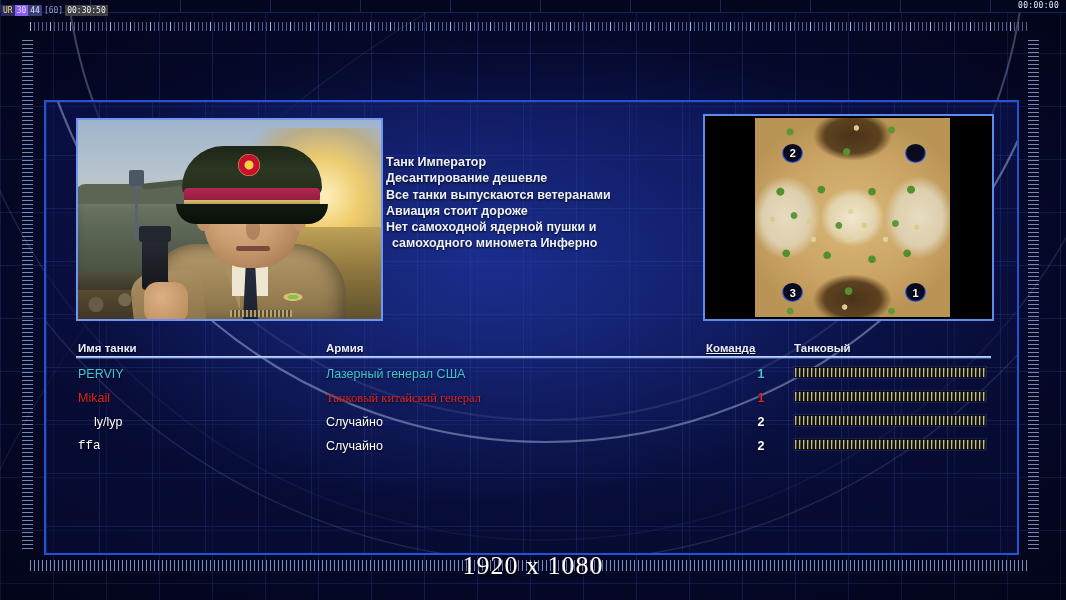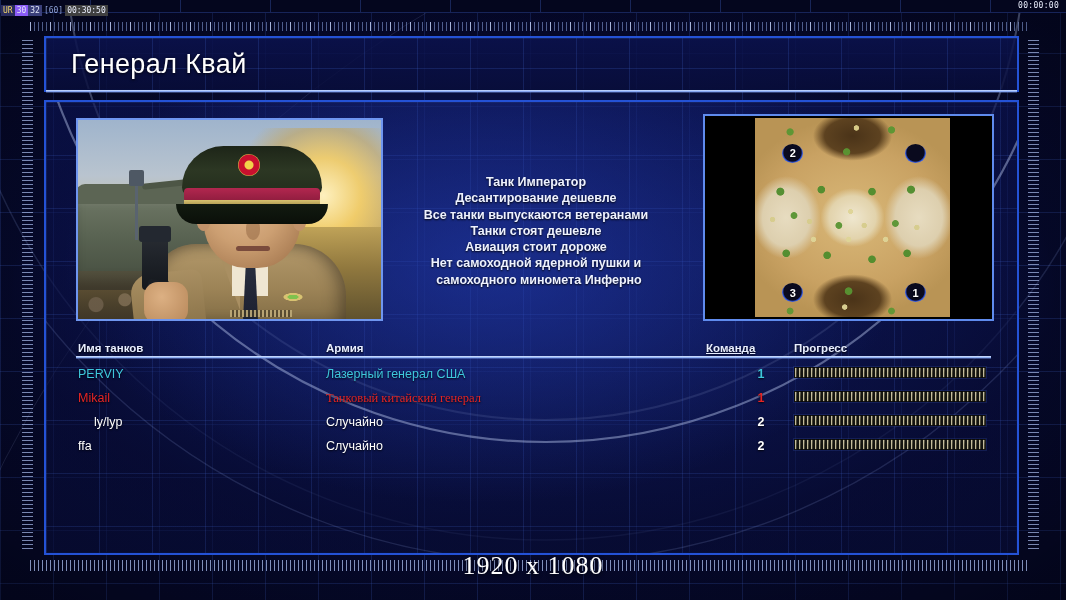--- a/index.html
+++ b/index.html
@@ -297,23 +297,22 @@
     background:radial-gradient(ellipse at 50% 50%, #7fc24e 0 5px, #d8c271 6px 9px, rgba(0,0,0,0) 10px);
     border-radius:50%;
   }
   .pa-tag {
     position:absolute; left:152px; bottom:2px; width:62px; height:7px;
     background:repeating-linear-gradient(to right, rgba(190,170,120,.9) 0 2px, rgba(70,60,40,.7) 2px 4px);
   }
 
   
   #desc-block {
-    position:absolute; left:340px; top:72px; width:300px;
+    position:absolute; left:340px; top:52px; width:300px;
     z-index:14;
-    text-align:center;
   }
   #desc-block .line {
     font-size:12.5px; font-weight:bold; color:#eef2ff; line-height:16.3px;
     white-space:nowrap; text-shadow:0 1px 2px rgba(0,0,0,.9);
   }
   #desc-block .line.cont { padding-left:6px; }
 
   
   #minimap-box {
     position:absolute; left:657px; top:12px; width:291px; height:207px;
@@ -430,36 +429,32 @@
       <circle cx="545" cy="-60" r="600" fill="none" stroke="rgba(150,175,235,.16)" stroke-width="1.5"></circle>
       <path d="M -40 560 Q 120 150 560 -60" fill="none" stroke="rgba(170,190,240,.12)" stroke-width="1"></path>
     </svg>
   </div>
 
   <div class="topbar">
     <div class="cells"></div>
     <div class="tb-left">
       <span class="tb-seg seg-ur">UR</span>
       <span class="tb-seg seg-a">30</span>
-      <span class="tb-seg seg-b">32</span>
+      <span class="tb-seg seg-b">44</span>
       <span class="tb-seg seg-br">[60]</span>
       <span class="tb-seg seg-clk">00:30:50</span>
     </div>
     <div class="tb-right">00:00:00</div>
   </div>
 
   <div class="ruler h tall" style="left:30px; top:22px; width:1000px; height:9px;"></div>
   <div class="ruler v" style="left:22px; top:40px; height:510px;"></div>
   <div class="ruler v" style="left:1028px; top:40px; height:510px;"></div>
   <div class="ruler h" style="left:30px; top:560px; width:1000px;"></div>
 
-  <div class="frame" id="title-panel">
-    <div class="grid-in"></div>
-    <div id="page-title">Генерал Квай</div>
-  </div>
 
   <div class="frame" id="main-panel">
     <div class="grid-in"></div>
     <div class="glow-in"></div>
 
     <svg style="position:absolute;inset:0;z-index:6;pointer-events:none;" width="971" height="451" viewBox="0 0 971 451">
       <circle cx="500" cy="-180" r="520" fill="none" stroke="rgba(198,212,248,.42)" stroke-width="2.2"></circle>
       <circle cx="500" cy="-180" r="640" fill="none" stroke="rgba(160,182,240,.16)" stroke-width="1.4"></circle>
     </svg>
 
@@ -500,21 +495,20 @@
           <div class="gen-badge"></div>
         </div>
         <div class="pa-tag"></div>
       </div>
     </div>
 
     <div id="desc-block">
       <div class="line">Танк Император</div>
       <div class="line">Десантирование дешевле</div>
       <div class="line">Все танки выпускаются ветеранами</div>
-      <div class="line">Танки стоят дешевле</div>
       <div class="line">Авиация стоит дороже</div>
       <div class="line">Нет самоходной ядерной пушки и</div>
       <div class="line cont"> самоходного миномета Инферно</div>
     </div>
 
     <div id="minimap-box">
       <div class="mm-inner">
         <div class="mm-terrain">
           <div class="mm-scatter"></div>
           <div id="mm-starts">
@@ -522,24 +516,24 @@
               <div class="mm-start empty" style="left: 77%; top: 13%;"></div>
               <div class="mm-start" style="left: 14%; top: 83%;">3</div>
               <div class="mm-start" style="left: 77%; top: 83%;">1</div>
             </div>
         </div>
       </div>
     </div>
 
     <div id="player-table">
       <div class="ptable-head">
-        <div class="th" style="left:2px;">Имя танков</div>
+        <div class="th" style="left:2px;">Имя танки</div>
         <div class="th" style="left:250px;">Армия</div>
         <div class="th" style="left:630px;text-decoration:underline;">Команда</div>
-        <div class="th" style="left:718px;">Прогресс</div>
+        <div class="th" style="left:718px;">Танковый</div>
       </div>
       <div class="ptable-rule"></div>
       <div id="player-rows">
           <div class="prow">
             <div class="cell c-name" style="color: rgb(62, 198, 220);">PERVIY</div>
             <div class="cell c-army" style="color: rgb(62, 198, 220);">Лазерный генерал США</div>
             <div class="cell c-team" style="color: rgb(62, 198, 220);">1</div>
             <div class="cell c-prog">
               <div class="progbar" style="width: 100%;"></div>
             </div>
@@ -554,21 +548,21 @@
           </div>
           <div class="prow">
             <div class="cell c-name" style="color: rgb(255, 255, 255); padding-left: 16px;">ly/lyp</div>
             <div class="cell c-army" style="color: rgb(255, 255, 255);">Случайно</div>
             <div class="cell c-team" style="color: rgb(255, 255, 255);">2</div>
             <div class="cell c-prog">
               <div class="progbar" style="width: 100%;"></div>
             </div>
           </div>
           <div class="prow">
-            <div class="cell c-name" style="color: rgb(255, 255, 255);">ffa</div>
+            <div class="cell c-name" style="color: rgb(255, 255, 255); font-family: Liberation Mono, monospace;">ffa</div>
             <div class="cell c-army" style="color: rgb(255, 255, 255);">Случайно</div>
             <div class="cell c-team" style="color: rgb(255, 255, 255);">2</div>
             <div class="cell c-prog">
               <div class="progbar" style="width: 100%;"></div>
             </div>
           </div>
         </div>
     </div>
   </div>
 

